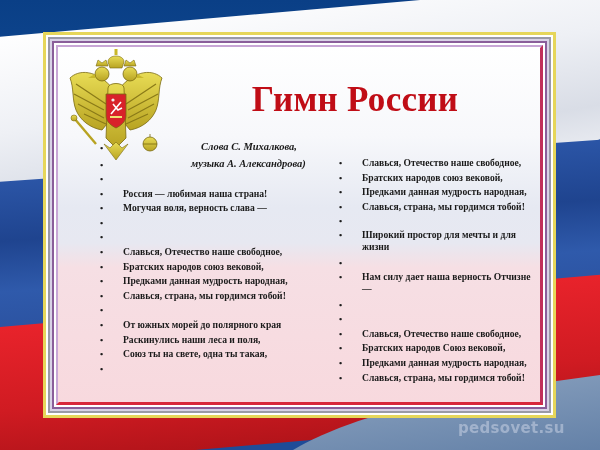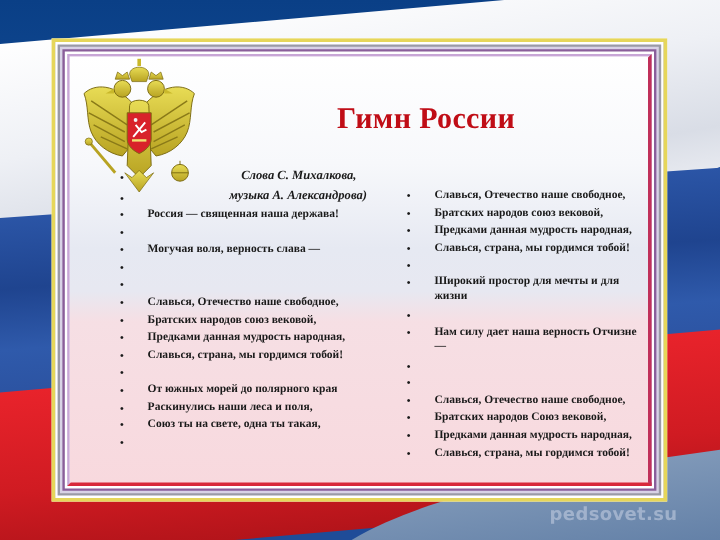--- a/index.html
+++ b/index.html
@@ -32,21 +32,21 @@
     border:2px solid #c8a6d6; box-sizing:border-box;
     background:linear-gradient(180deg,#ffffff 0%,#f7f8fb 25%,#e6e9f2 45%,#e7e8f1 55%,#f6dfe4 62%,#f8d9de 100%); }
   .panel-redline { position:absolute; left:56px; top:45px; width:487px; height:360px; box-sizing:border-box;
     border:3px solid transparent; border-bottom-color:#d8283a; border-right-color:#c0305a; pointer-events:none; }
 
   
   .emblem { position:absolute; left:66px; top:48px; width:100px; height:120px; }
 
   
   .title { position:absolute; left:240px; top:80px; width:230px; text-align:center;
-    font-family:"Liberation Serif", serif; font-weight:bold; font-size:25px; color:#c00d16;
+    font-family:"Liberation Serif", serif; font-weight:bold; font-size:35px; color:#c00d16;
     letter-spacing:0.3px; line-height:40px; white-space:nowrap; }
 
   
   .col { position:absolute; font-family:"Liberation Serif", serif; font-weight:bold; font-size:9.6px; color:#1a1a1a; }
   .col-left { left:98px; top:138px; width:230px; }
   .col-right { left:337px; top:156px; width:205px; }
   .line { position:relative; padding-left:25px; line-height:14.6px; min-height:14.6px; }
   .line .bul { position:absolute; left:2px; top:0; font-size:9px; }
   .line.credit { font-style:italic; font-size:10.5px; line-height:17px; min-height:17px; }
   .line.credit .txt { display:block;font-style:italic; }
@@ -117,22 +117,22 @@
 
 <div class="col col-left">
   <div class="line credit credit1">
     <span class="bul">•</span>
     <span class="txt">Слова С. Михалкова,</span>
   </div>
   <div class="line credit credit2">
     <span class="bul">•</span>
     <span class="txt">музыка А. Александрова)</span>
   </div>
-  <div class="line"><span class="bul">•</span><span>Россия — священная наша держава!</span></div>
   <div class="line"><span class="bul">•</span></div>
+  <div class="line"><span class="bul">•</span><span>Россия — любимая наша страна!</span></div>
   <div class="line"><span class="bul">•</span><span>Могучая воля, верность слава —</span></div>
   <div class="line"><span class="bul">•</span></div>
   <div class="line"><span class="bul">•</span><span></span></div>
   <div class="line"><span class="bul">•</span><span>Славься, Отечество наше свободное,</span></div>
   <div class="line"><span class="bul">•</span><span>Братских народов союз вековой,</span></div>
   <div class="line"><span class="bul">•</span><span>Предками данная мудрость народная,</span></div>
   <div class="line"><span class="bul">•</span><span>Славься, страна, мы гордимся тобой!</span></div>
   <div class="line"><span class="bul">•</span><span></span></div>
   <div class="line"><span class="bul">•</span><span>От южных морей до полярного края</span></div>
   <div class="line"><span class="bul">•</span><span>Раскинулись наши леса и поля,</span></div>

